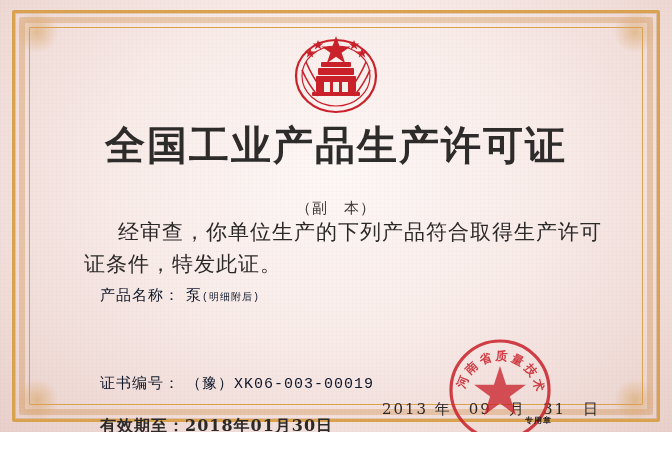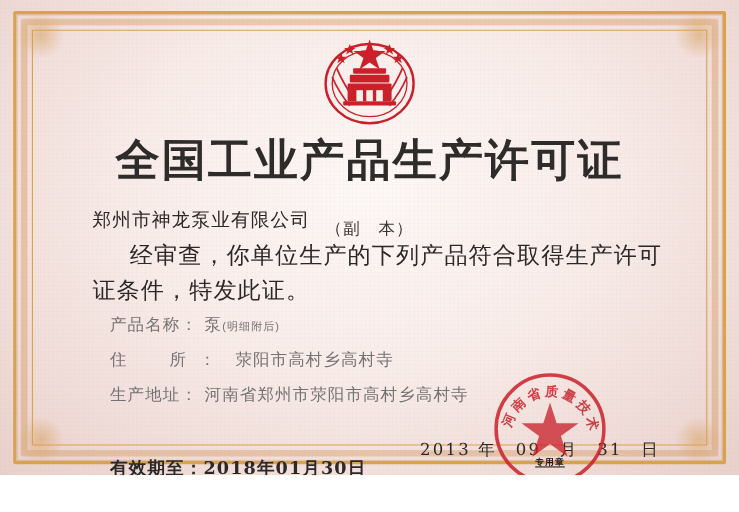--- a/index.html
+++ b/index.html
@@ -117,23 +117,23 @@
     font-family: "DejaVu Serif", serif;
     font-size: 21px;
     line-height: 32px;
     color: #2b2828;
     letter-spacing: 1px;
     text-indent: 34px;
   }
 
   .field {
     position: absolute;
-    font-family: Liberation Sans, sans-serif;
+    font-family: Liberation Mono, monospace;
     font-size: 15px;
-    color: #737373;
+    color: #0f172a;
     letter-spacing: 1px;
     white-space: nowrap;
   }
   .field .label { }
   .field .value { margin-left: 6px; }
   .field .small { font-size: 10px; }
 
   .row-product { left: 100px; top: 286px; }
   .row-address { left: 100px; top: 318px; }
   .row-place   { left: 100px; top: 350px; }
@@ -177,25 +177,24 @@
     left: 448px;
     top: 338px;
     width: 104px;
     height: 104px;
     opacity: 0.85;
   }
   .seal-bottom {
     position: absolute;
     left: 0; right: 0;
     bottom: 16px;
-    text-align: center;
+    text-align: right;
     font-size: 8px;
     font-weight: bold;
     letter-spacing: 1px;
-    text-decoration: underline;
   }
 </style>
 </head>
 <body>
 
 <div id="page">
   <div class="paper"></div>
 
   <div class="frame-outer"></div>
   <div class="frame-mid"></div>
@@ -239,35 +238,31 @@
           <polygon points="66,14 67.4,17.6 71.2,17.6 68.1,19.9 69.3,23.6 66,21.3 62.7,23.6 63.9,19.9 60.8,17.6 64.6,17.6"></polygon>
           <polygon points="74,22 75.4,25.6 79.2,25.6 76.1,27.9 77.3,31.6 74,29.3 70.7,31.6 71.9,27.9 68.8,25.6 72.6,25.6"></polygon>
         </g>
       </g>
     </svg>
   </div>
 
   <div class="title">全国工业产品生产许可证</div>
   <div class="subtitle">（副　本）</div>
 
-  <div class="company">郑州市神龙泵业有限公司</div>
   <div class="para">经审查，你单位生产的下列产品符合取得生产许可证条件，特发此证。</div>
 
   <div class="field row-product">
     <span class="label">产品名称：</span><span class="value">泵</span><span class="small">(明细附后)</span>
   </div>
 
-  <div class="field row-address">
-    <span class="label">住　所：</span><span class="value">荥阳市高村乡高村寺</span>
-  </div>
-
-  <div class="field row-place">
-    <span class="label">生产地址：</span><span class="value">河南省郑州市荥阳市高村乡高村寺</span>
-  </div>
-
+
+
+  <div class="field row-certno">
+    <span class="label">证书编号：</span><span class="value">（豫）XK06-003-00019</span>
+  </div>
 
   <div class="valid">有效期至：2018年01月30日</div>
   <div class="date">2013 年　09　月　31　日</div>
 
   <div class="seal">
     <svg viewBox="0 0 104 104" width="104" height="104">
       <circle cx="52" cy="52" r="49" fill="none" stroke="#c9202a" stroke-width="3.2"></circle>
       <polygon points="52,28 58.1,46.8 77.9,46.8 61.9,58.4 68,77.2 52,65.6 36,77.2 42.1,58.4 26.1,46.8 45.9,46.8" fill="#c9202a" opacity="0.9"></polygon>
       <defs>
         <path id="arcpath" d="M 16 58 A 36 36 0 1 1 88 58" fill="none"></path>

